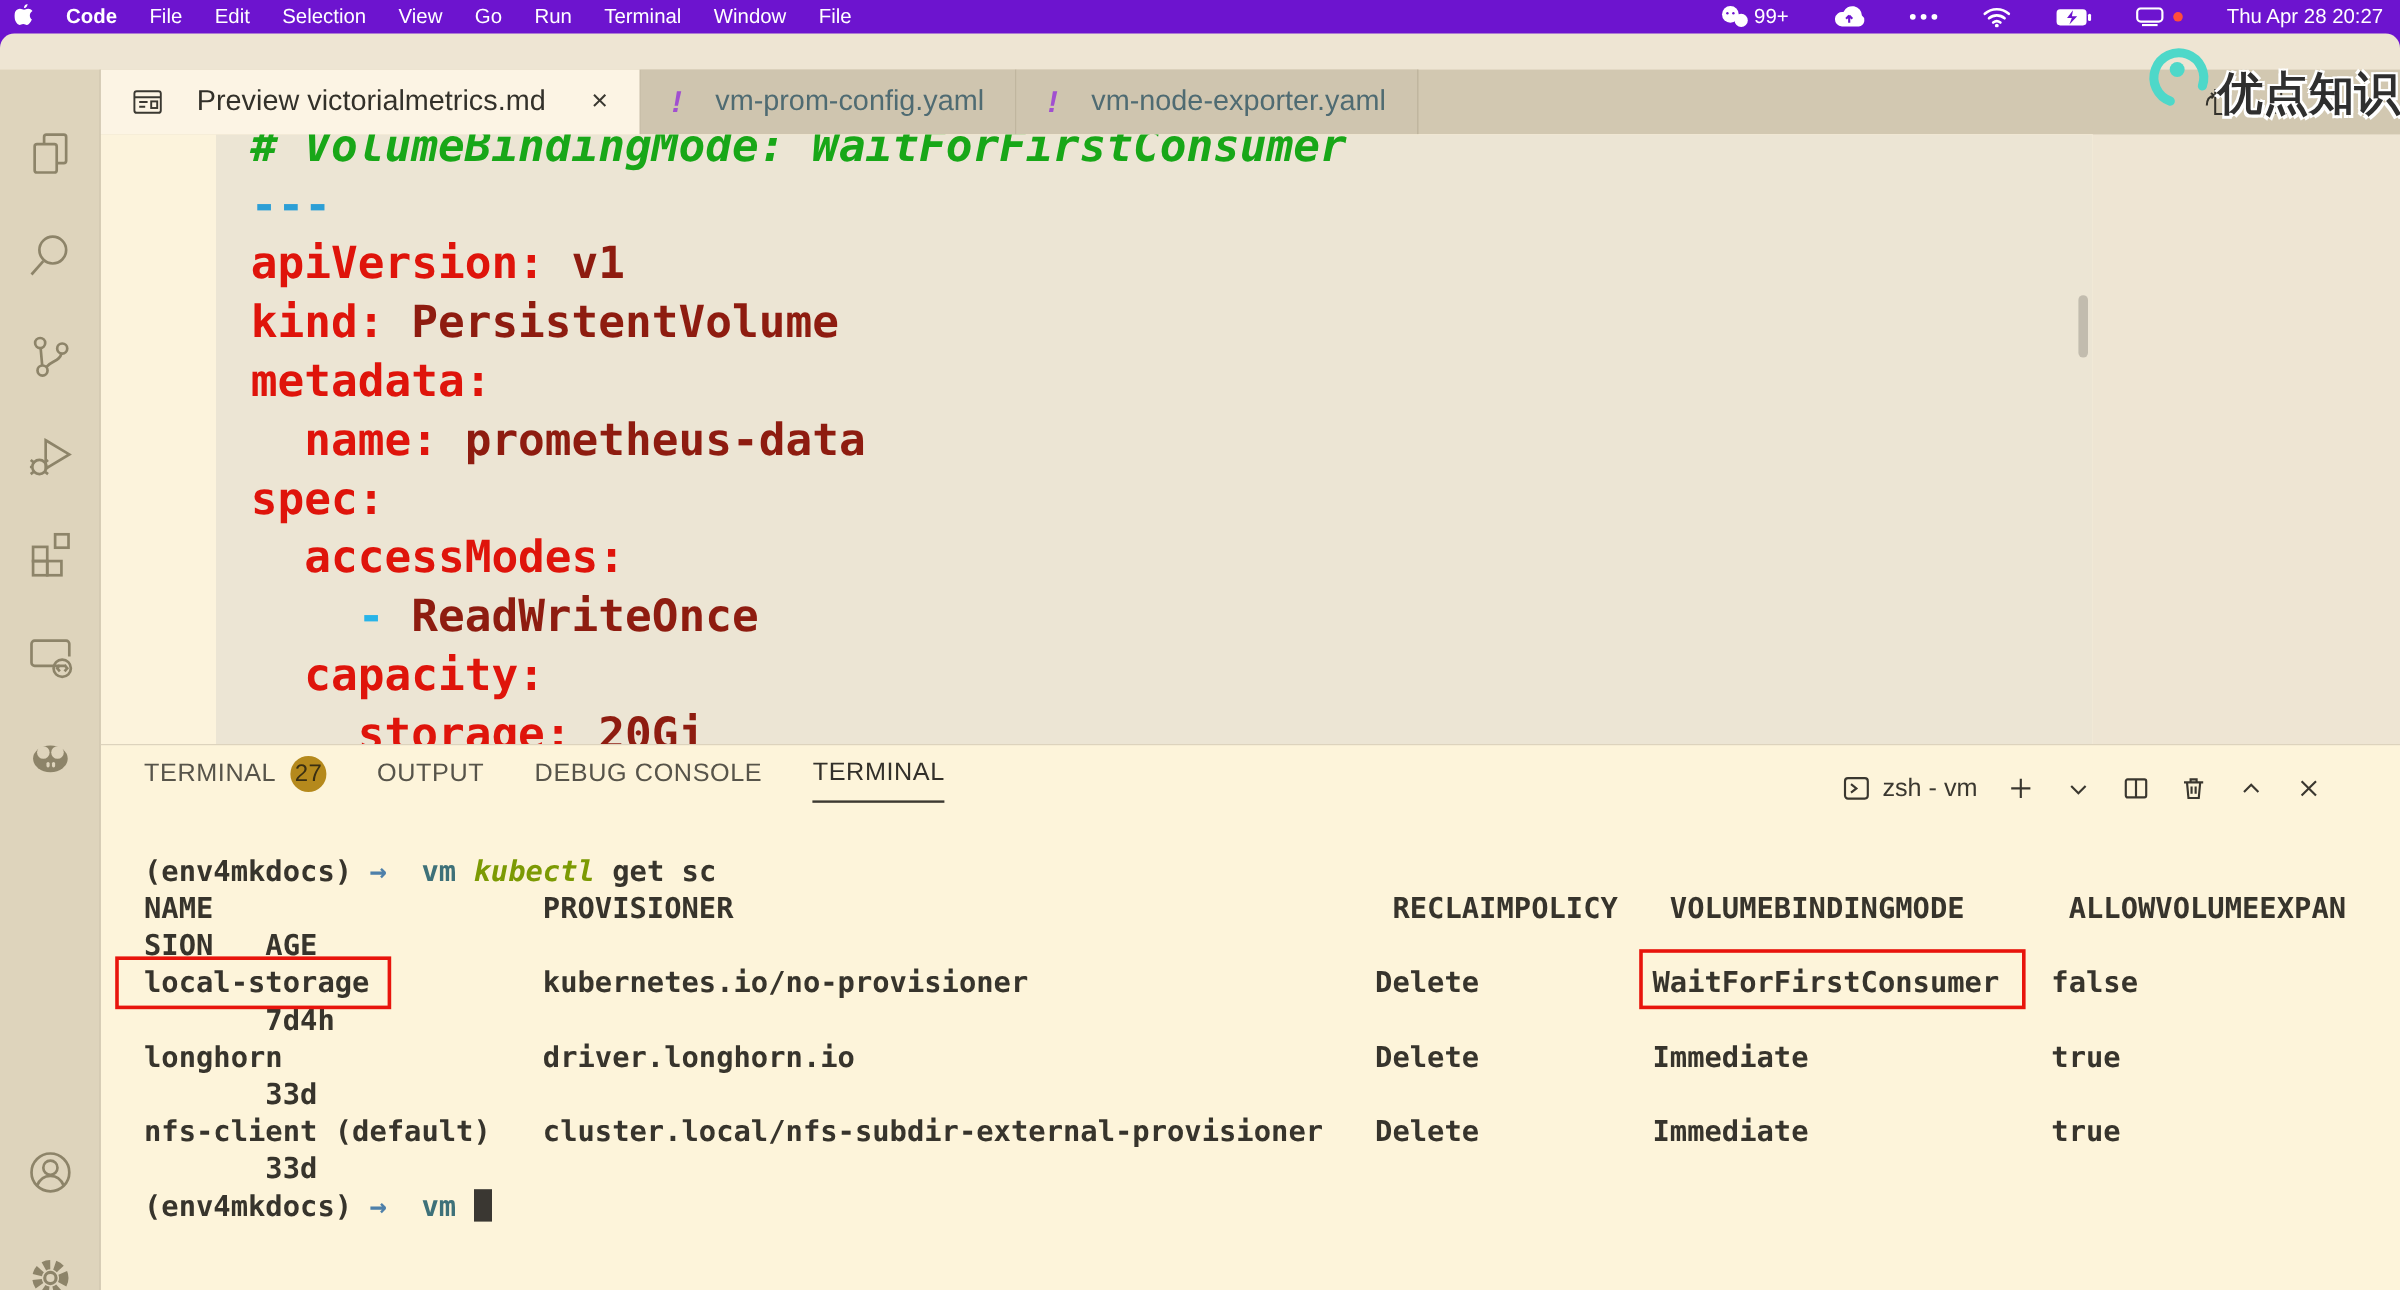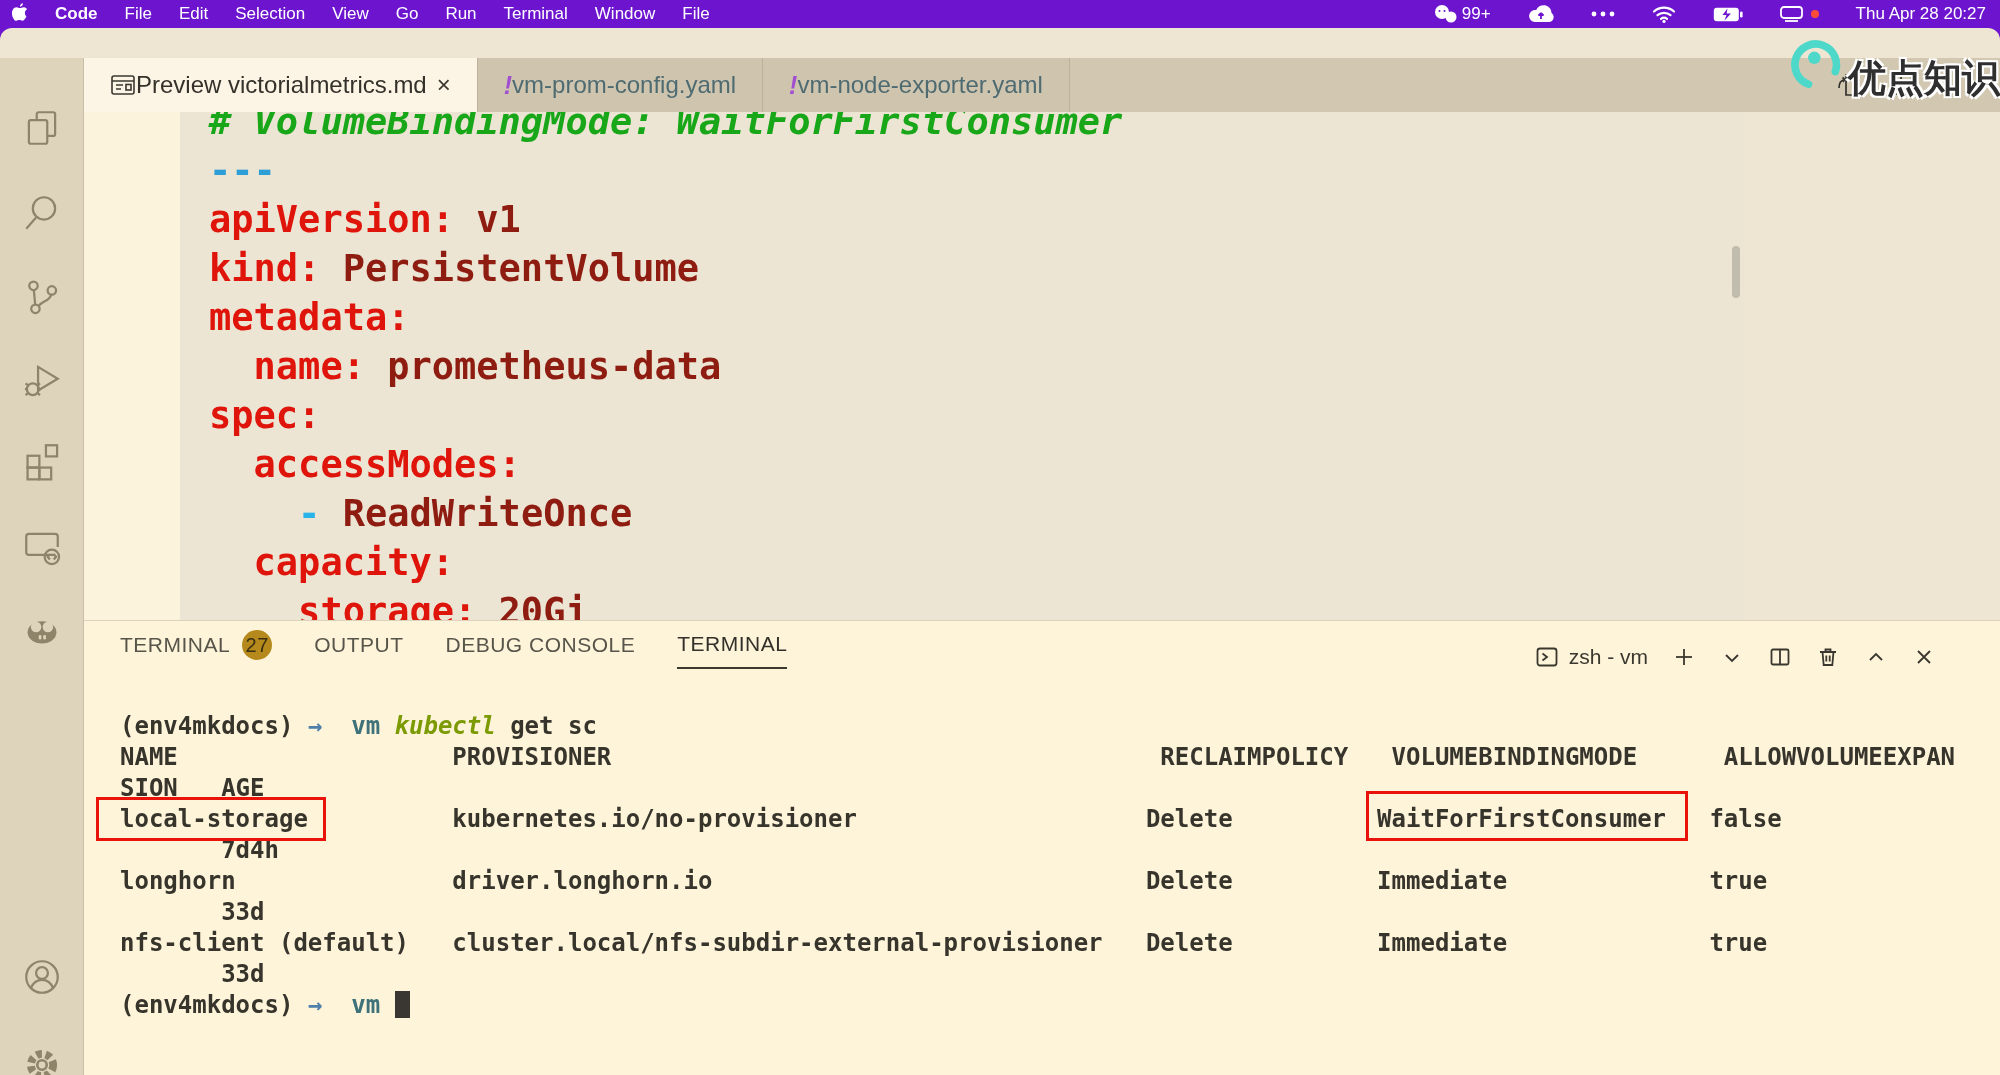--- a/index.html
+++ b/index.html
@@ -35,21 +35,21 @@
 
   
   .activitybar{position:absolute;left:0;top:30px;width:84px;height:1017px;background:var(--activity);
     border-right:1px solid #c9bfa8;}
   .aicon{position:absolute;left:21px;width:42px;height:42px;}
   .aicon svg{width:42px;height:42px;stroke:var(--icon);fill:none;stroke-width:1.7;}
 
   
   .tabbar{position:absolute;left:84px;top:30px;width:1916px;height:54px;background:var(--tabbar);
     display:flex;align-items:stretch;}
-  .tab{display:flex;align-items:center;gap:0;padding:0 26px;font-size:24px;color:#4f6b72;
+  .tab{display:flex;align-items:center;gap:28px;padding:0 26px;font-size:24px;color:#4f6b72;
     background:var(--tab-inactive);border-right:1px solid #bcb29c;white-space:nowrap;}
   .tab.active{background:var(--tab-active);color:#33312a;border-right:1px solid #bcb29c;}
   .tab .close{font-size:24px;color:#3a3831;margin-left:10px;}
   .warn{color:#a14fd0;font-weight:bold;font-size:25px;font-style:italic;}
   .tab .ticon svg{width:26px;height:24px;stroke:#3a3831;fill:none;stroke-width:1.6;display:block;}
   .tabbar-actions{margin-left:auto;display:flex;align-items:center;gap:26px;padding-right:26px;}
   .tabbar-actions .ticon svg{width:26px;height:26px;stroke:#34322c;fill:none;stroke-width:1.7;display:block;}
   .tabbar-actions .dots{font-size:28px;color:#34322c;letter-spacing:2px;}
 
   

